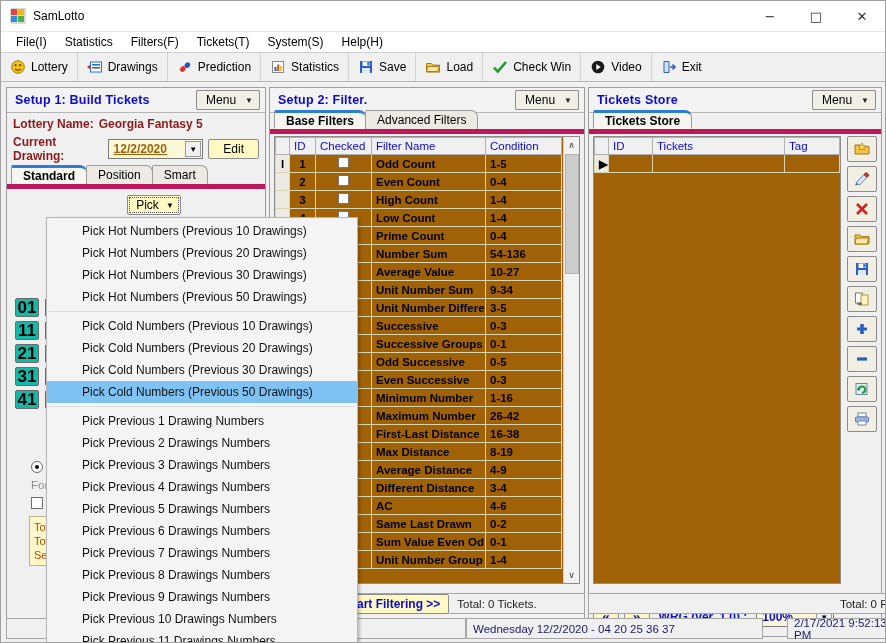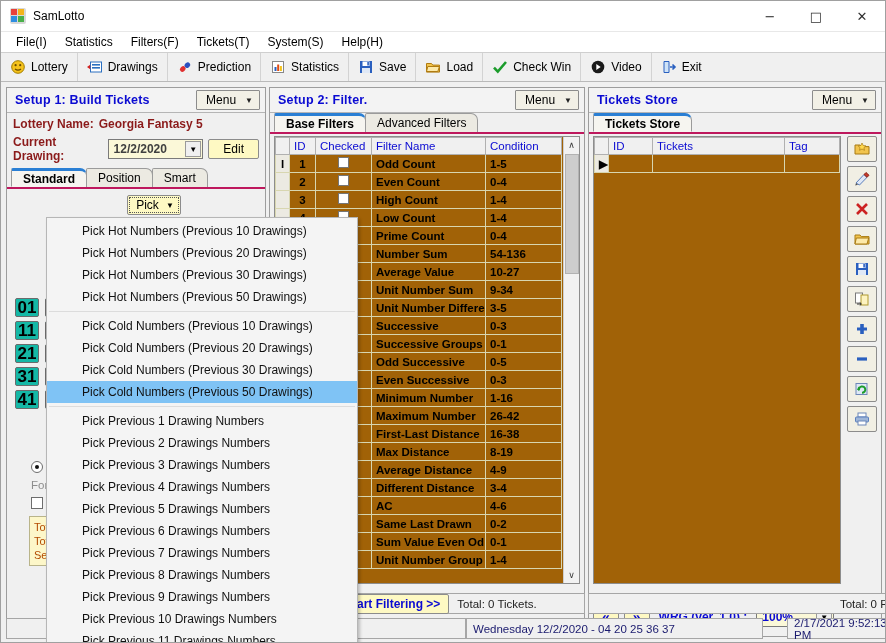--- a/index.html
+++ b/index.html
@@ -77,21 +77,21 @@
   .panel-title { color: #0a0ad2; font-weight: bold; font-size: 12.5px; letter-spacing: .2px; }
   .menubtn {
     border: 1px solid #8c8c8c; background: #f2f0e6;
     font-size: 12px; padding: 2px 6px 2px 9px; color: #000;
     display: flex; align-items: center; gap: 9px; border-radius: 1px;
   }
   .menubtn .cdn { font-size: 8px; color: #222; }
 
   
   .tabstrip { display: flex; align-items: flex-end; height: 21px; padding-left: 4px;
-              border-bottom: 2px solid #be185d; background: #f0f0f0; }
+              border-bottom: 5px solid #be185d; background: #f0f0f0; }
   .tab {
     height: 19px; padding: 0 11px; display: flex; align-items: center;
     font-size: 12px; color: #000; background: #eceae2;
     border: 1px solid #9b9b9b; border-bottom: none;
     margin-right: -1px; border-radius: 2px 7px 0 0;
   }
   .tab.active { background: #f6f5f0; font-weight: bold; border-bottom: 1px solid #f6f5f0; }
   .tab.accent { border-top: 3px solid #2a7fd4; }
 
   
@@ -326,21 +326,21 @@
     </div>
 
     <div class="row" style="padding-top:4px;">
       <span class="lbl-red">Lottery  Name:</span>
       <span class="lbl-red">Georgia Fantasy 5</span>
     </div>
 
     <div class="row">
       <span class="lbl-red">Current Drawing:</span>
       <span class="combo" style="width:104px;">
-        <span style="color:#404040;font-weight:bold;">12/2/2020</span>
+        <span style="color:#a16207;font-weight:bold;text-decoration:underline;">12/2/2020</span>
         <span class="arrowbox">▼</span>
       </span>
       <span class="btn" style="padding:2px 14px;">
         <span>Edit</span>
       </span>
     </div>
 
     <div class="tabstrip" style="margin-top:3px;">
       <div class="tab active accent">
           <span>Standard</span>

